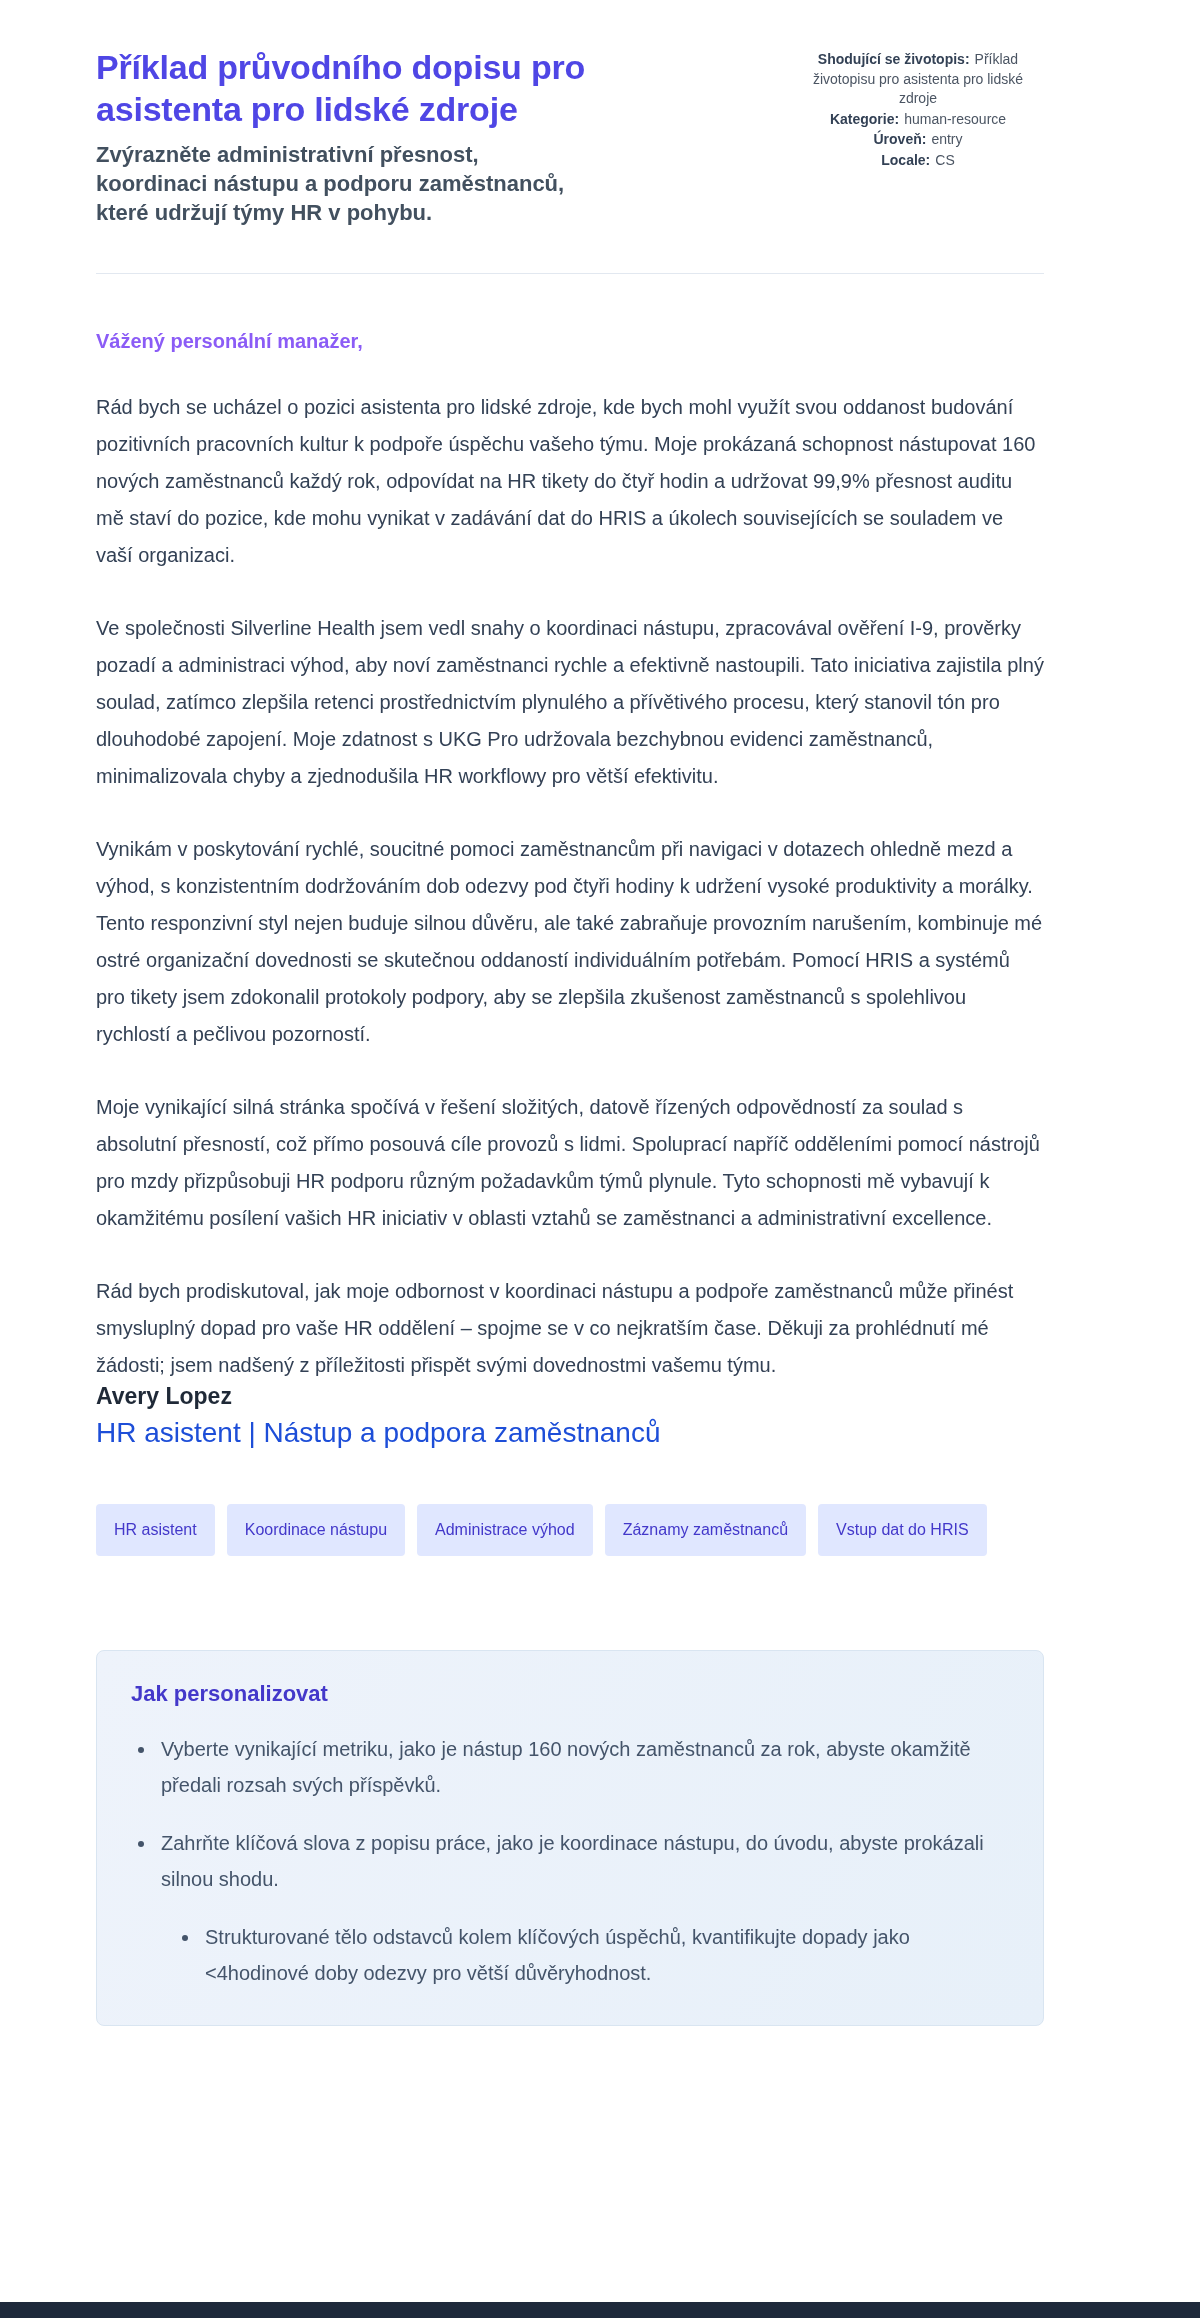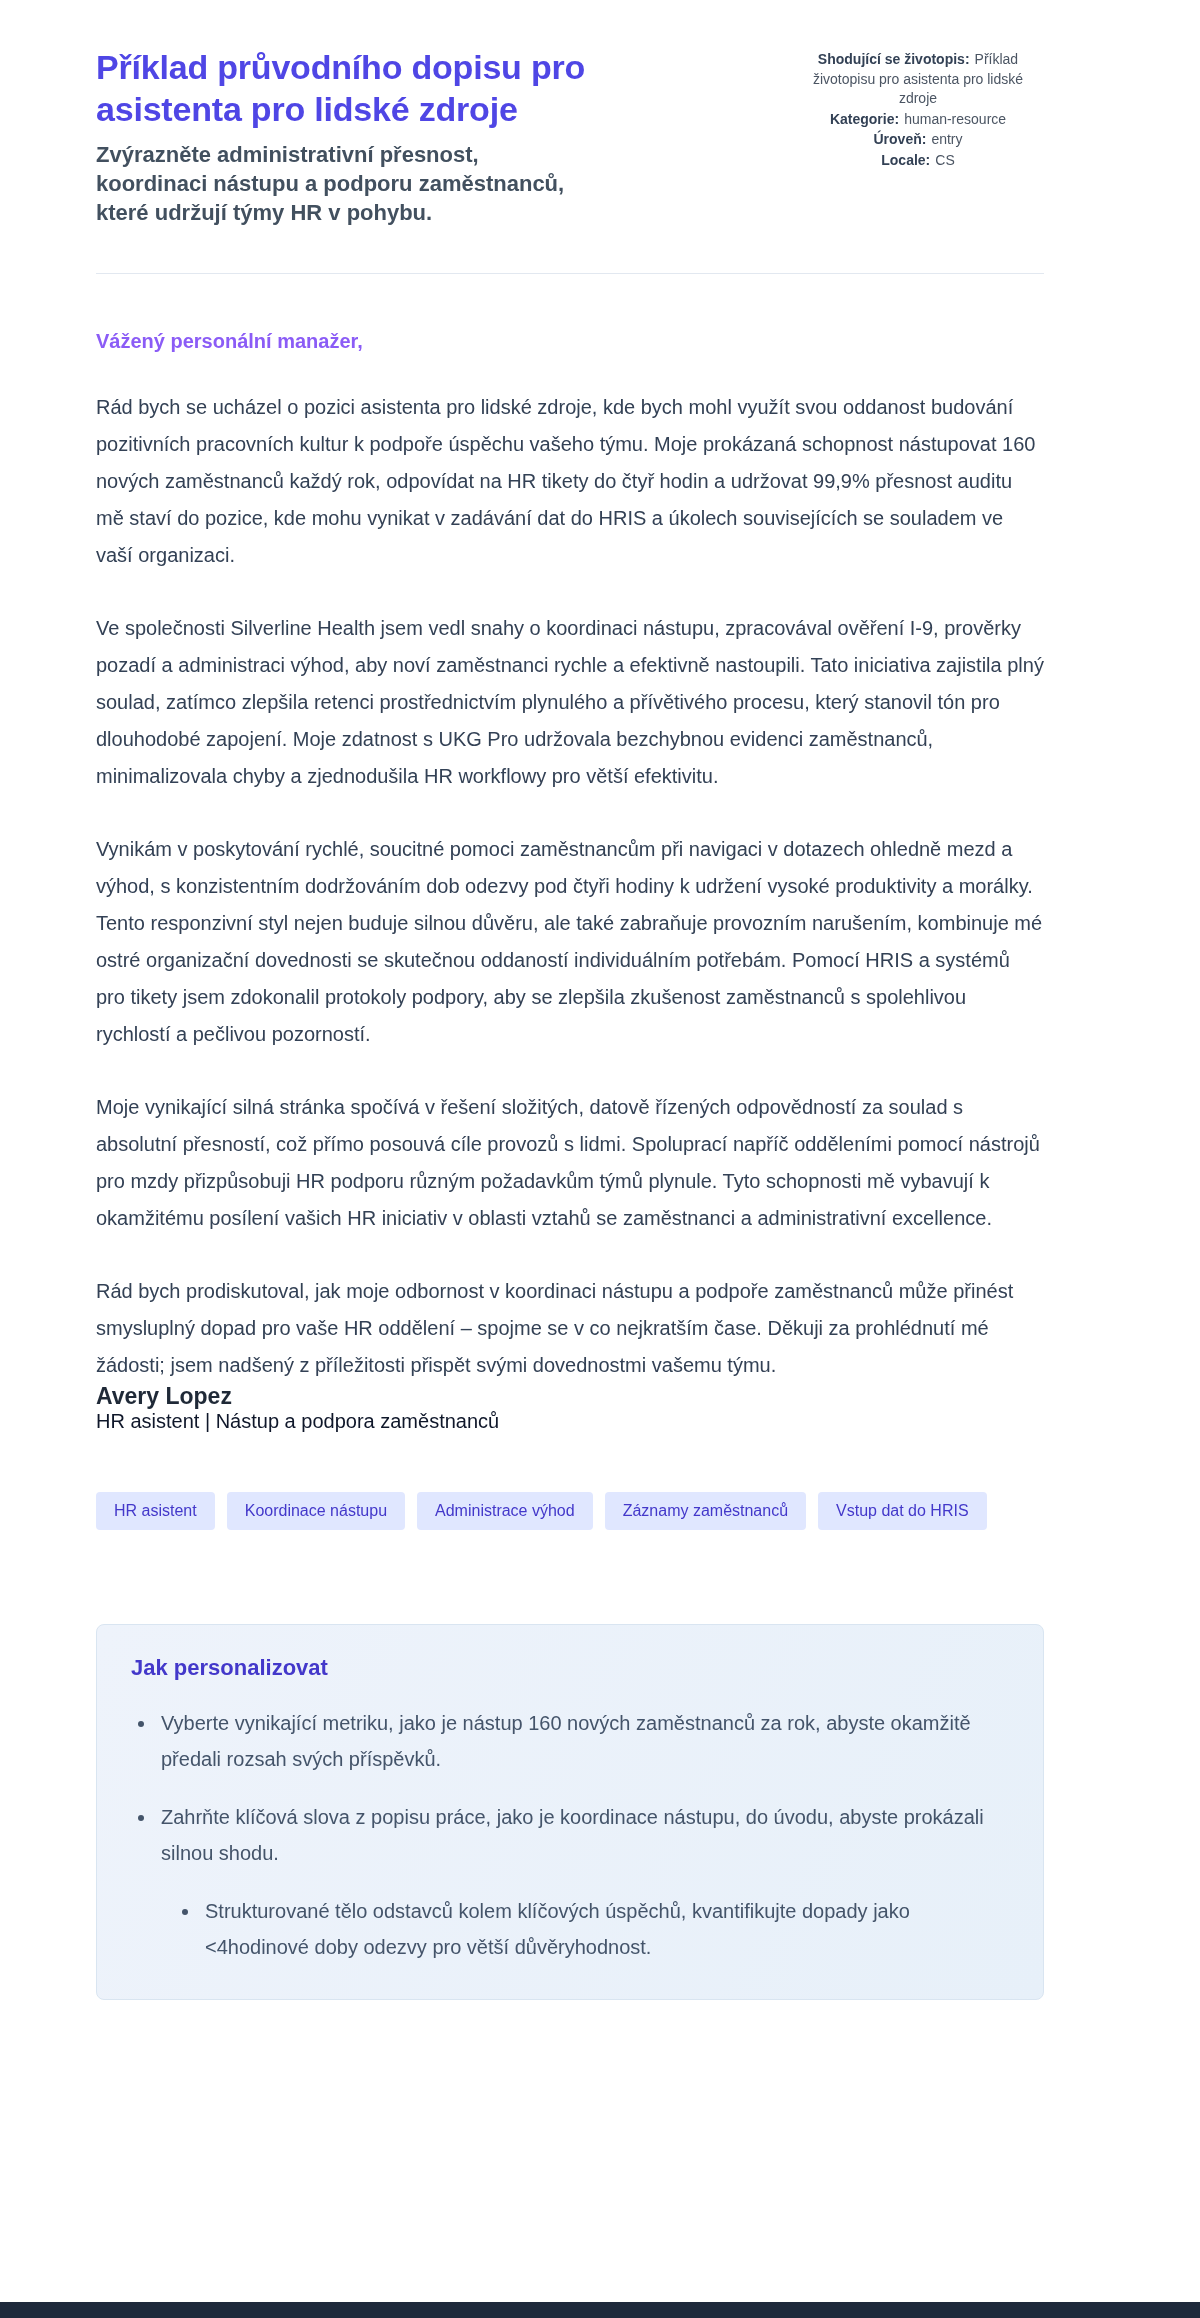--- a/index.html
+++ b/index.html
@@ -26,27 +26,27 @@
   .meta-row { margin-bottom:1px;text-align:center; }
   .meta-label { font-weight:700; color:#334155; margin-right:5px; }
 
   .divider { border:none; border-top:1px solid #e2e8f0; margin-top:46px; width:948px; }
 
   
   .greeting { margin-top:56px; font-size:20px; font-weight:700; color:#8b5cf6; }
   .para { margin-top:36px; font-size:20px; line-height:37px; color:#334155; }
 
   .sig-name { font-size:23px; line-height:24px; font-weight:700; color:#1f2937; }
-  .sig-role { font-size:20px; line-height:26px; color:#0f172a; }
+  .sig-role { margin-top:12px; font-size:28px; line-height:26px; color:#1d4ed8; }
 
   
   .tags { margin-top:58px; display:flex; flex-wrap:wrap; gap:14px 12px; width:948px; }
   .tag {
     display:inline-block; background:#e0e7ff; color:#4338ca; font-size:16px;
-    line-height:20px; padding:9px 18px; border-radius:4px; white-space:nowrap;
+    line-height:20px; padding:16px 18px; border-radius:4px; white-space:nowrap;
   }
 
   
   .tips-box {
     margin-top:94px; width:948px; border:1px solid #d9e5f1; border-radius:8px;
     background:linear-gradient(120deg,#eef3fb 0%, #e7f0f9 100%);
     padding:30px 46px 34px 34px;
   }
   .tips-title { font-size:22px; line-height:26px; font-weight:700; color:#4338ca; }
   .tips-list { margin-top:24px; padding-left:26px; }

